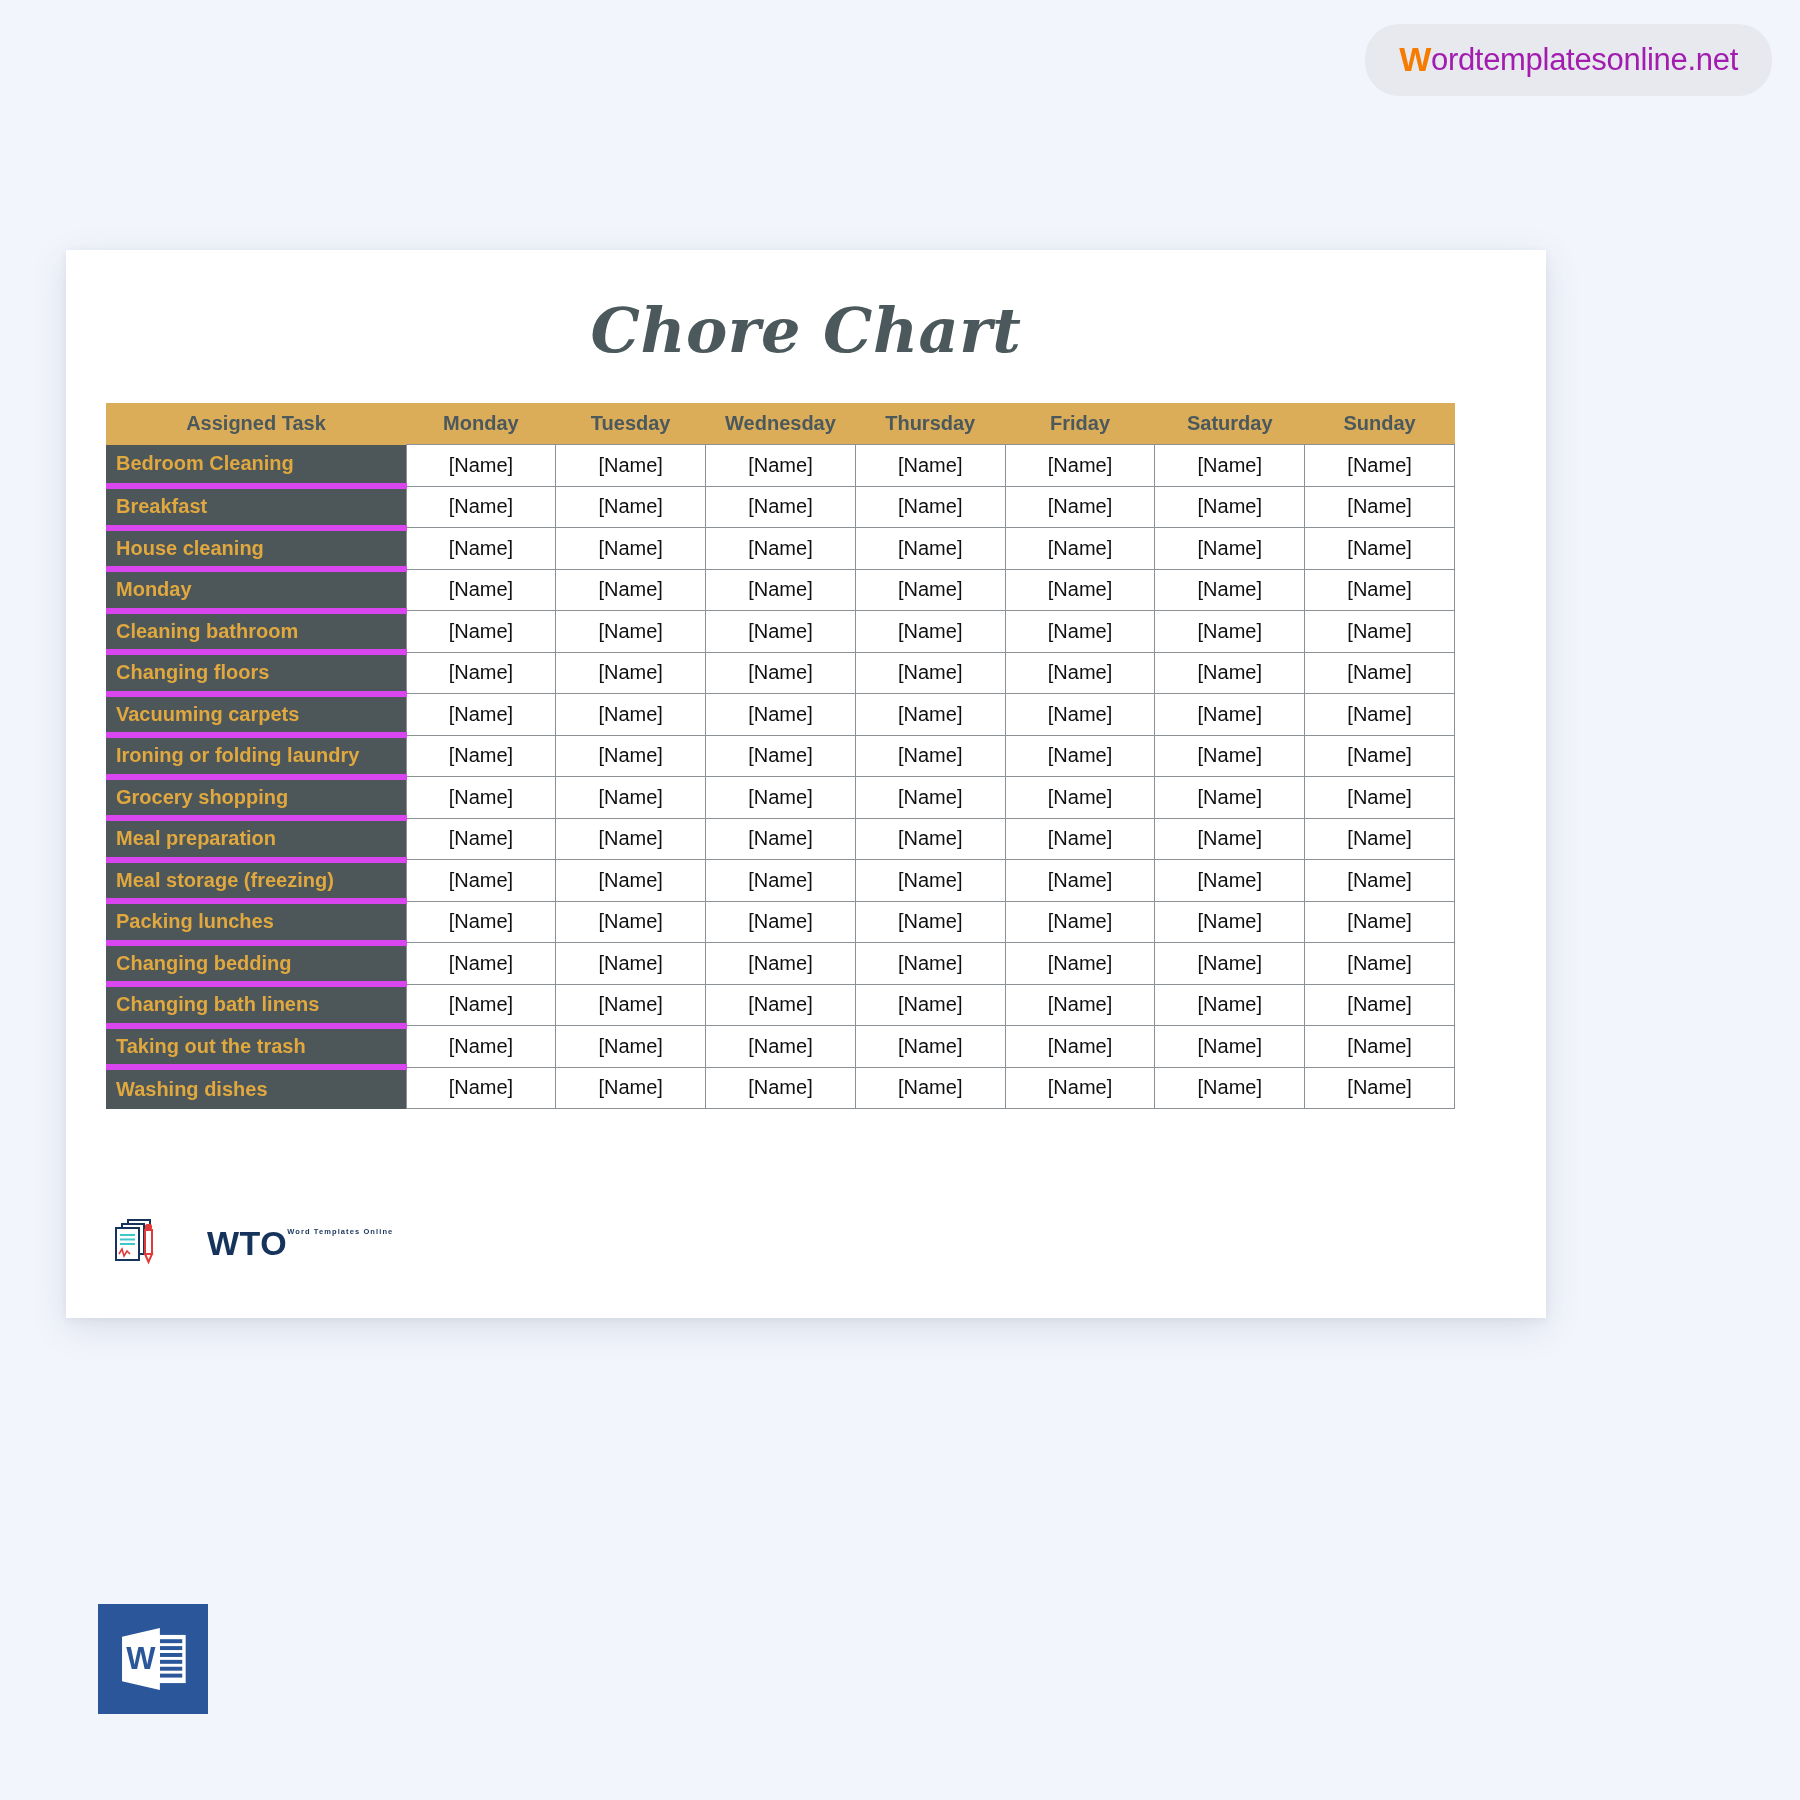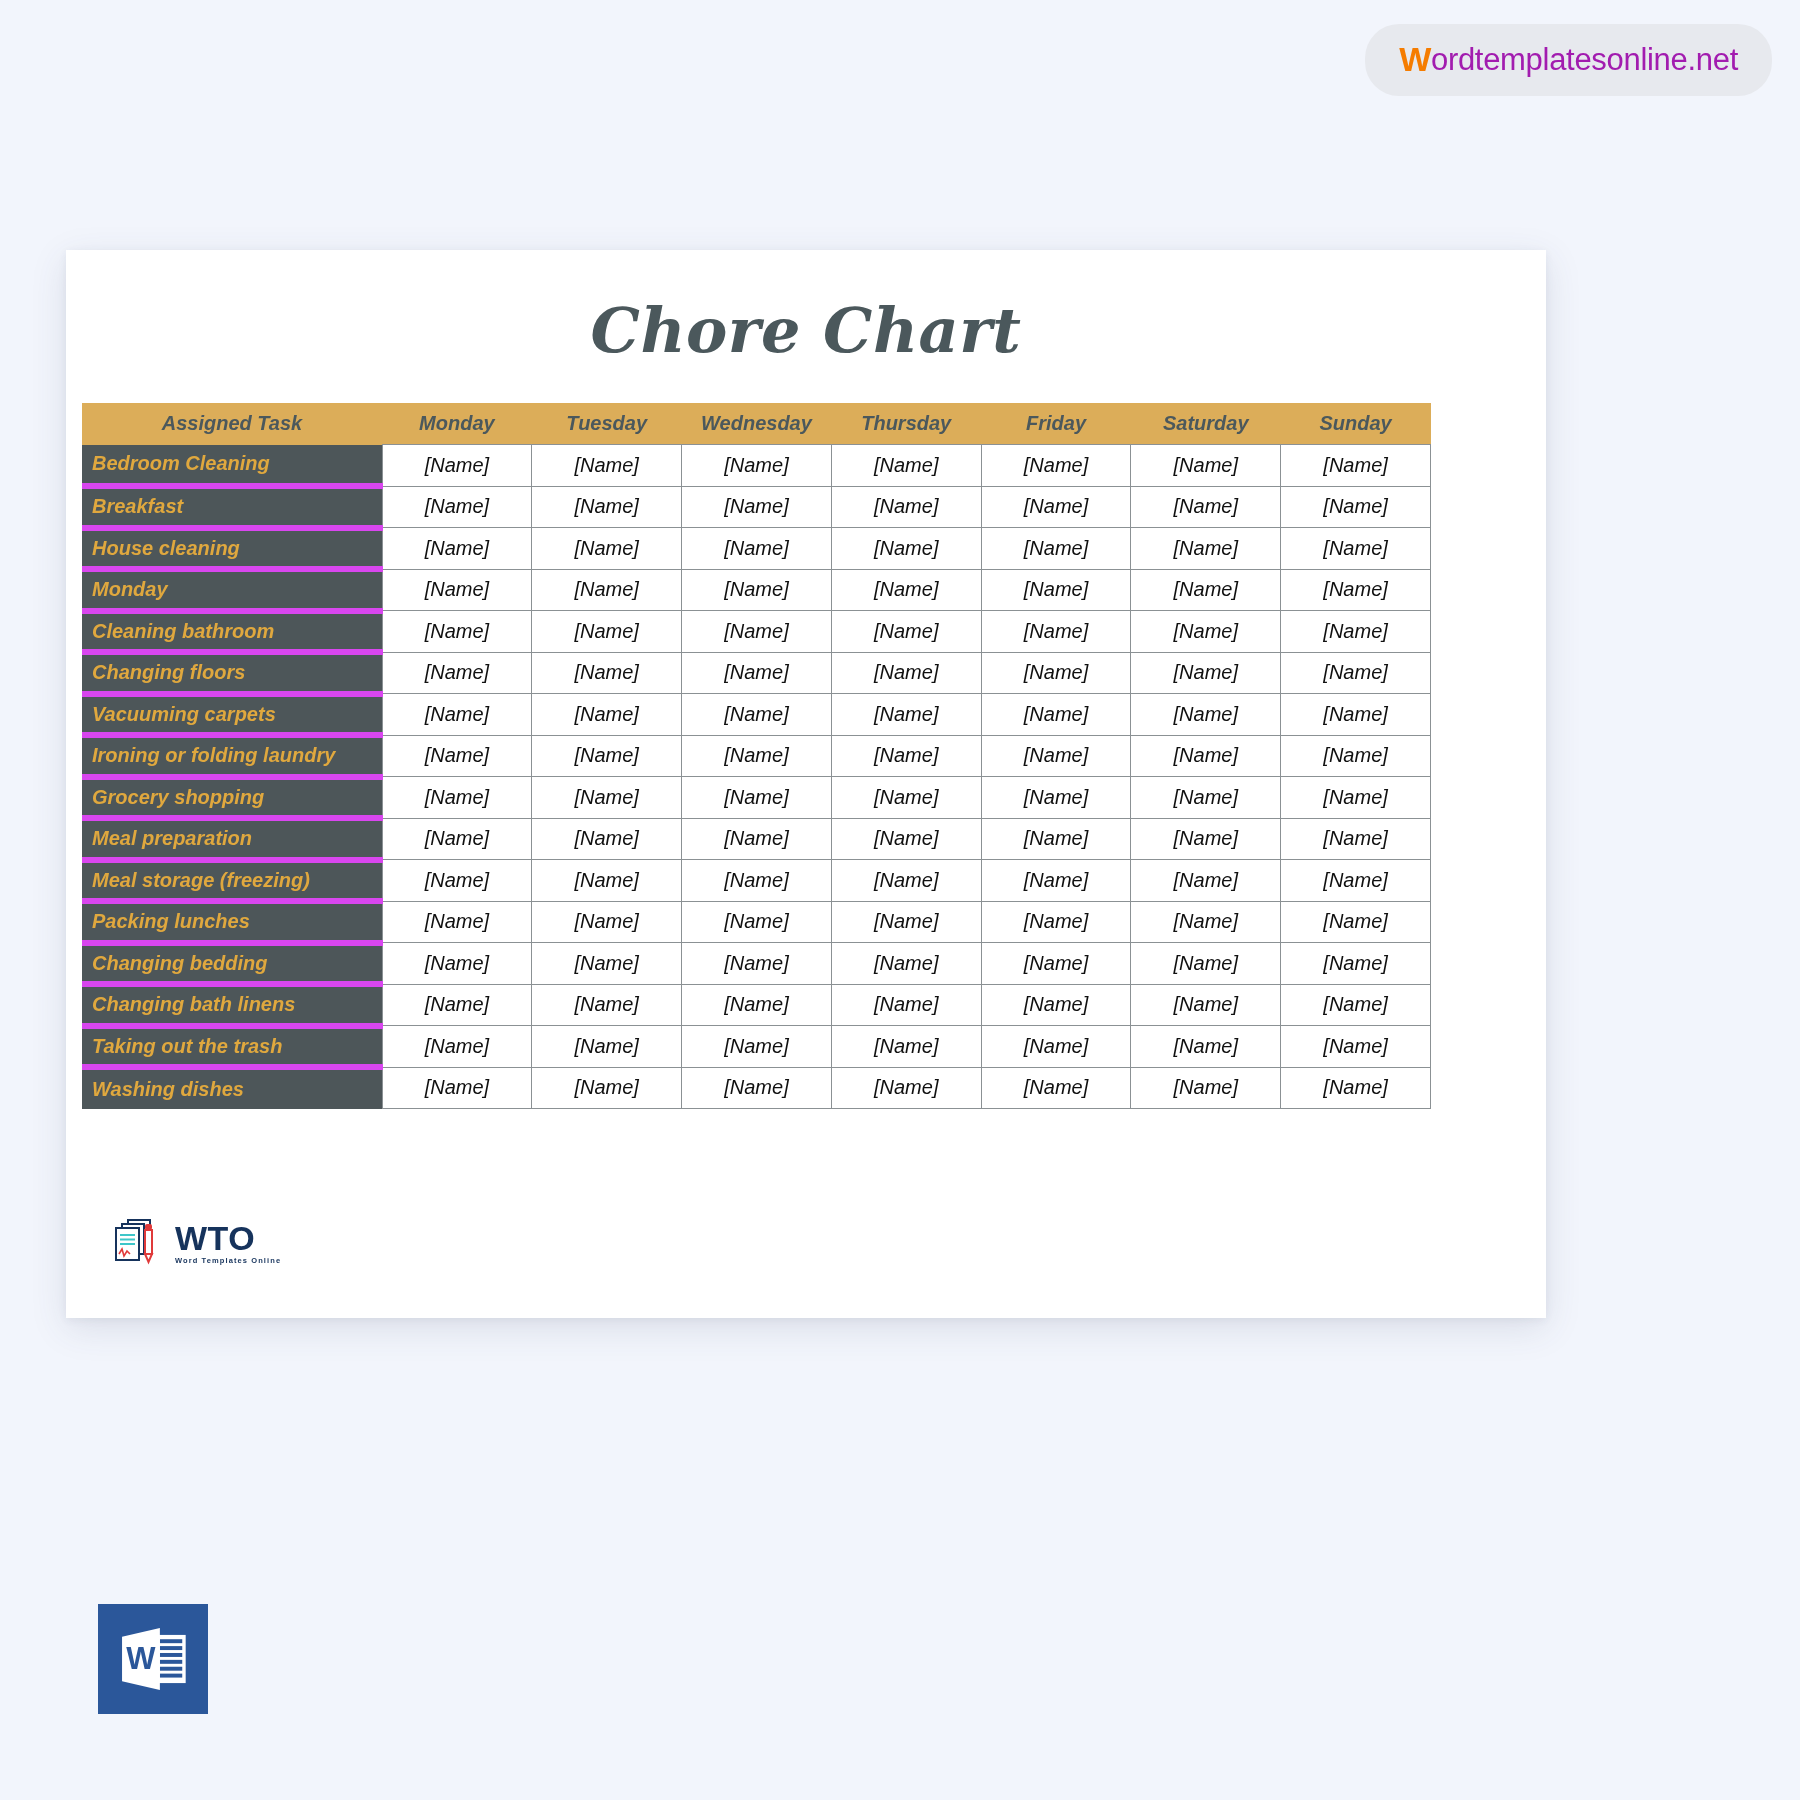--- a/index.html
+++ b/index.html
@@ -60,22 +60,21 @@
     font-family: "DejaVu Serif", serif;
     font-style: italic;
     font-weight: 700;
     font-size: 62px;
     color: #4b585c;
     letter-spacing: 0.5px;
   }
 
   
   .chart-wrap {
-    margin: 36px 40px 0 16px;
-    font-style: italic;
+    margin: 36px 40px 0 40px;
   }
   table.chore-table {
     width: 1349px;
     border-collapse: collapse;
     table-layout: fixed;
   }
   table.chore-table th,
   table.chore-table td {
     height: 41.5px;
     padding: 0 10px;
@@ -135,22 +134,23 @@
     gap: 6px;
   }
   .wto-mark {
     width: 58px;
     height: 54px;
     position: relative;
     flex: none;
   }
   .wto-text-block {
     display: flex;
-    flex-direction: column;
+    flex-direction: row;
     line-height: 1;
+    margin-left: 32px;
   }
   .wto-text {
     font-size: 34px;
     font-weight: 800;
     color: #16335c;
     letter-spacing: 0.5px;
   }
   .wto-sub {
     font-size: 7.5px;
     font-weight: 700;

